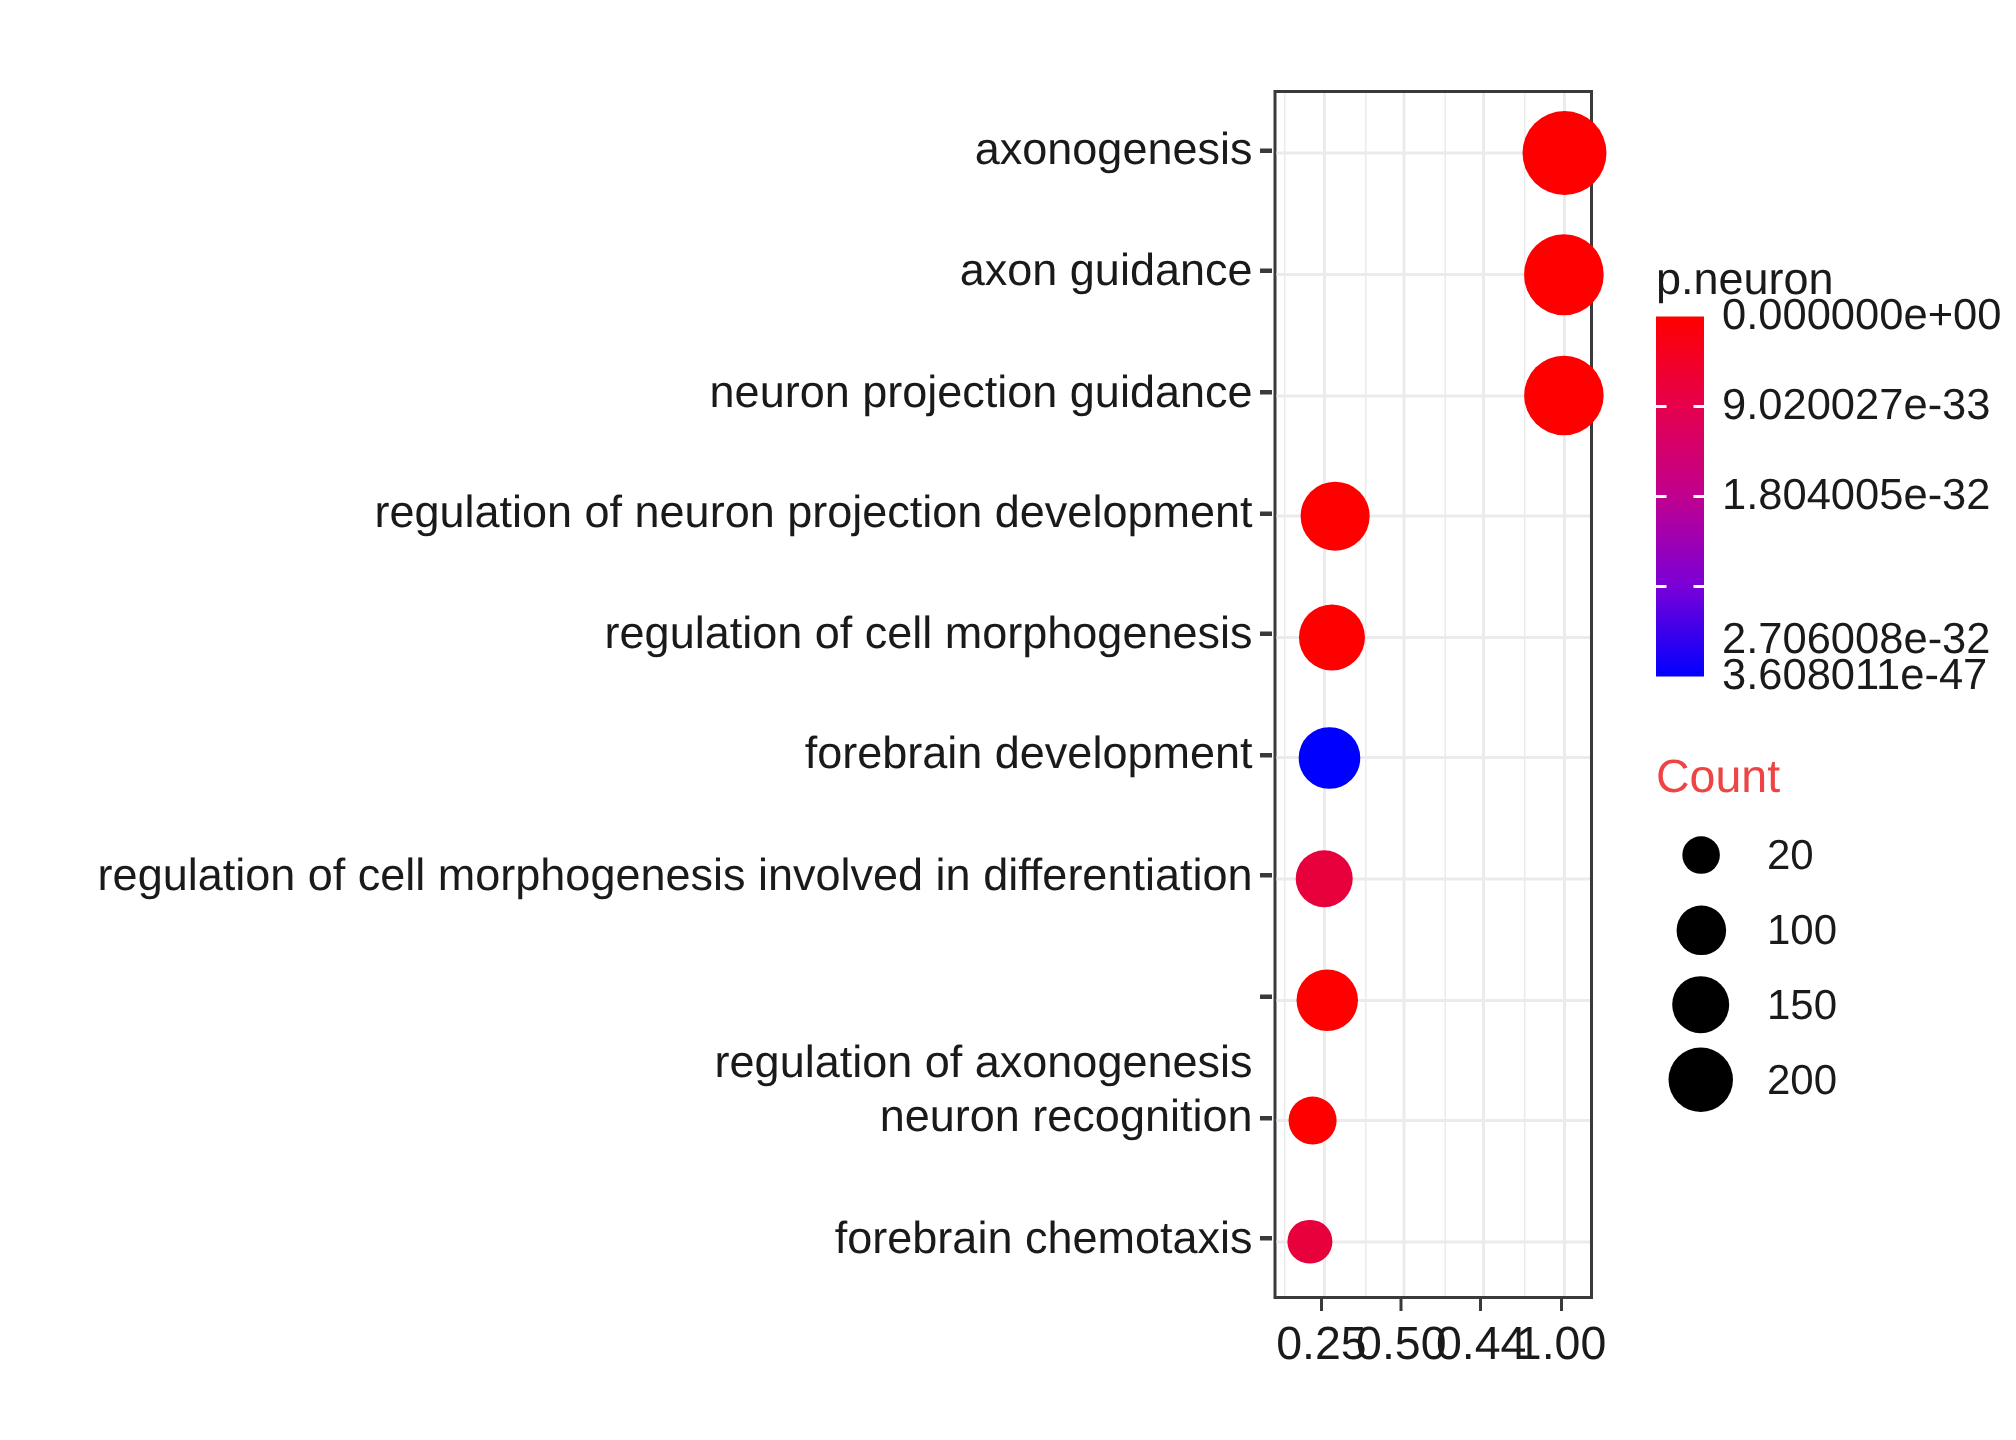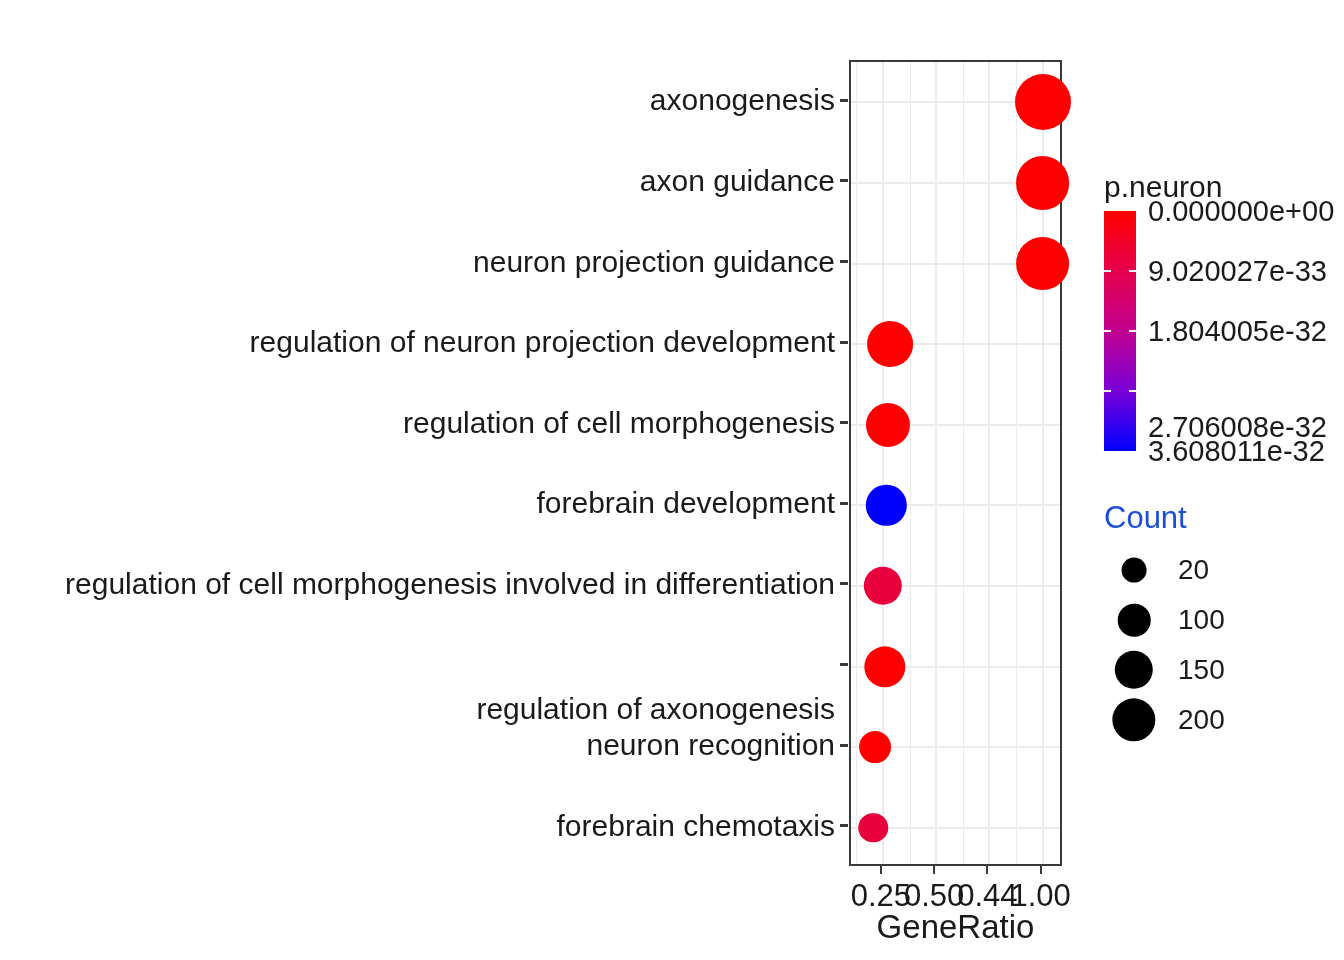--- a/index.html
+++ b/index.html
@@ -118,21 +118,21 @@
     line-height: 29px;
     color: #1a1a1a;
     white-space: nowrap;
     transform: translateY(-50%);
   }
   #legend-count-title {
     position: absolute;
     left: 1104px;
     top: 500px;
     font-size: 31px;
-    color: #1d4ed8;
+    color: #ef4444;
     white-space: nowrap;
   }
   .count-dot {
     position: absolute;
     left: 1134px;
     border-radius: 50%;
     background: #000000;
     transform: translate(-50%, -50%);
   }
   .count-label {
@@ -211,38 +211,37 @@
       <div class="xtick" style="left: 879.95px; top: 866px;"></div>
       <div class="xticklabel" style="left: 880.95px; top: 880px;">0.25</div>
       <div class="xtick" style="left: 933.2px; top: 866px;"></div>
       <div class="xticklabel" style="left: 934.2px; top: 880px;">0.50</div>
       <div class="xtick" style="left: 986.45px; top: 866px;"></div>
       <div class="xticklabel" style="left: 987.45px; top: 880px;">0.44</div>
       <div class="xtick" style="left: 1039.7px; top: 866px;"></div>
       <div class="xticklabel" style="left: 1040.7px; top: 880px;">1.00</div>
     </div>
 
-  <div id="xaxis-title">GeneRatio</div>
 
   <div id="legend-padjust">
     <div id="legend-padjust-title">p.neuron</div>
     <div id="gradient-bar">
         <div class="grad-tick-l" style="top: 59px;"></div>
         <div class="grad-tick-r" style="top: 59px;"></div>
         <div class="grad-tick-l" style="top: 119px;"></div>
         <div class="grad-tick-r" style="top: 119px;"></div>
         <div class="grad-tick-l" style="top: 179px;"></div>
         <div class="grad-tick-r" style="top: 179px;"></div>
       </div>
     <div id="gradient-labels">
         <div class="grad-label" style="top: 211px;">0.000000e+00</div>
         <div class="grad-label" style="top: 271px;">9.020027e-33</div>
         <div class="grad-label" style="top: 331px;">1.804005e-32</div>
         <div class="grad-label" style="top: 391px; margin-top: 36px;">2.706008e-32</div>
-        <div class="grad-label" style="top: 451px;">3.608011e-32</div>
+        <div class="grad-label" style="top: 451px;">3.608011e-47</div>
       </div>
   </div>
 
   <div id="legend-count">
     <div id="legend-count-title">Count</div>
     <div id="count-items">
         <div class="count-dot" style="width: 24.88px; height: 24.88px; top: 570px; background: rgb(0, 0, 0);"></div>
         <div class="count-label" style="top: 570px;">20</div>
         <div class="count-dot" style="width: 32.5343px; height: 32.5343px; top: 620px; background: rgb(0, 0, 0);"></div>
         <div class="count-label" style="top: 620px;">100</div>

